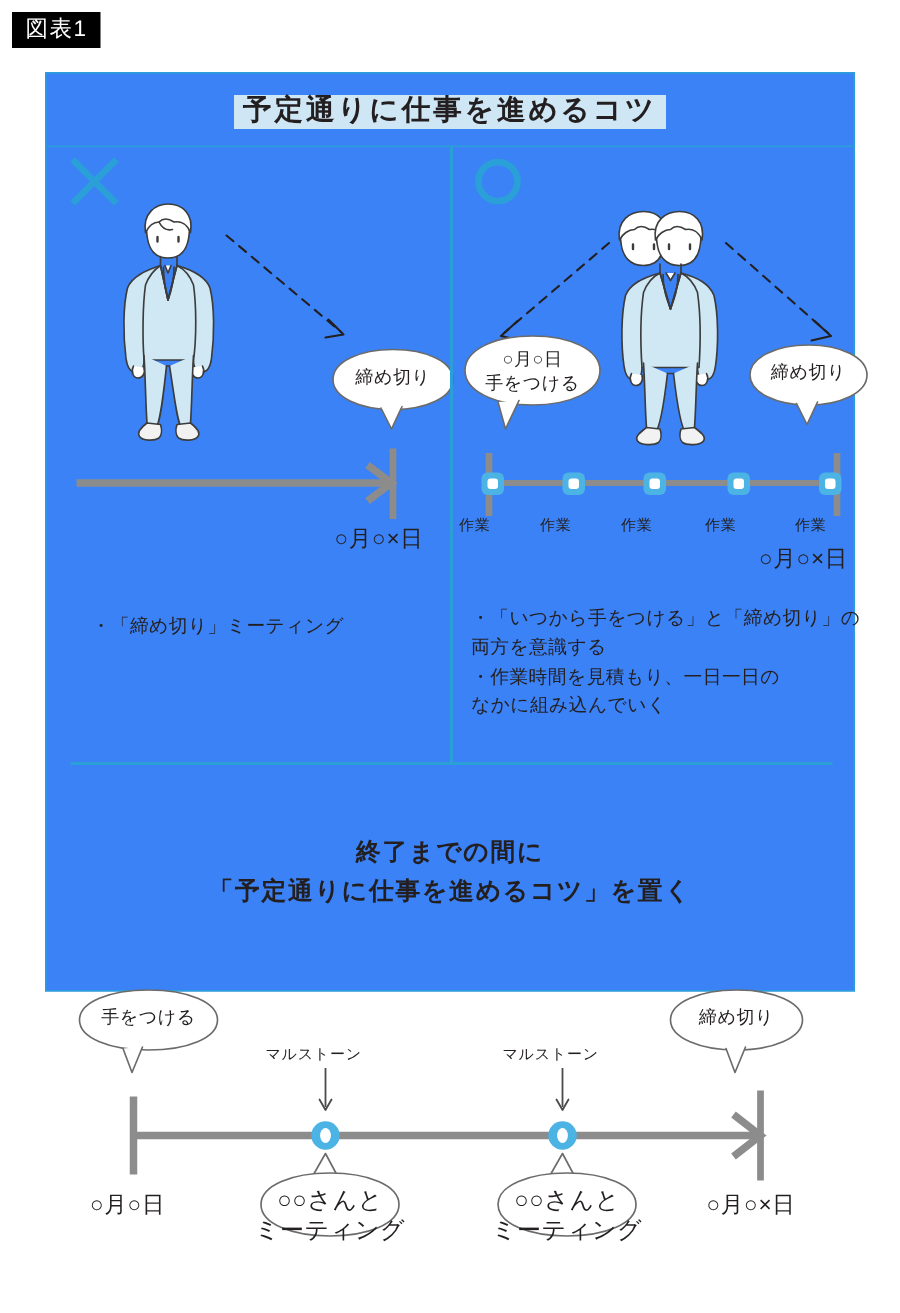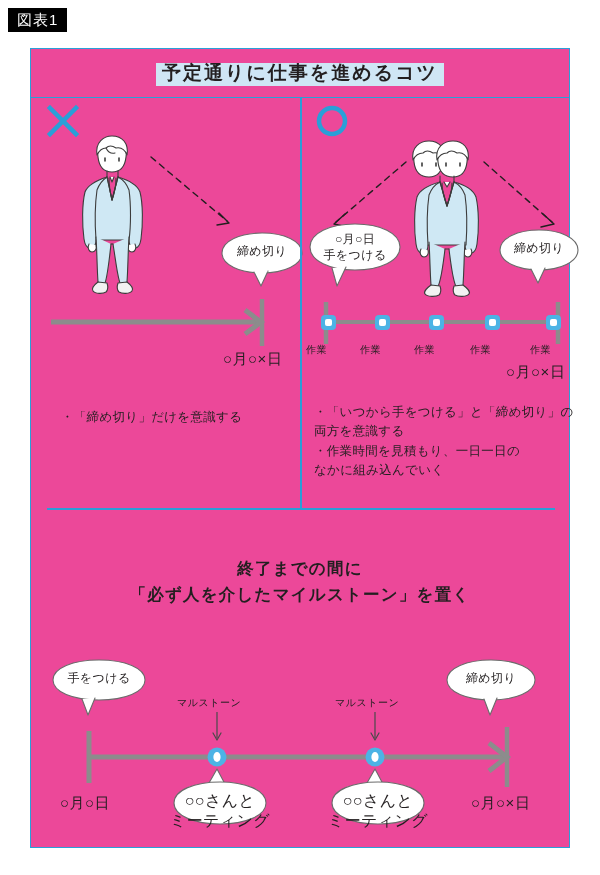--- a/index.html
+++ b/index.html
@@ -30,24 +30,24 @@
     padding: 4px 9px 5px 9px;
     line-height: 1;
   }
 
   
   #figure-frame {
     position: absolute;
     left: 30px;
     top: 48px;
     width: 540px;
-    height: 800px;
+    height: 613px;
     border: 1.5px solid #2a9fd8;
     box-sizing: border-box;
-    background: #ec4899;
+    background: #3b82f6;
   }
 
   
   #title-row {
     position: absolute;
     left: 0;
     top: 0;
     width: 100%;
     height: 49px;
     border-bottom: 1.5px solid #2a9fd8;
@@ -239,21 +239,21 @@
       </div>
 
       <svg class="abs" style="left:18px; top:198px;" width="232" height="52" viewBox="0 0 232 52">
         <line x1="2" y1="26" x2="210" y2="26" stroke="#8c8c8c" stroke-width="5"></line>
         <path d="M196 14 L212 26 L196 38" stroke="#8c8c8c" stroke-width="5" fill="none" stroke-linecap="butt" stroke-linejoin="miter"></path>
         <line x1="213" y1="3" x2="213" y2="50" stroke="#8c8c8c" stroke-width="4.5"></line>
       </svg>
 
       <div class="date-label abs" style="left:192px; top:252px;">○月○×日</div>
 
-      <div class="caption-text abs" style="left:30px; top:310px; width:230px;">・「締め切り」だけを意識する</div>
+      <div class="caption-text abs" style="left:30px; top:310px; width:230px;">・「締め切り」ミーティング</div>
     </div>
 
     <div class="panel right">
 
       <svg class="mark" viewBox="0 0 34 34">
         <circle cx="17" cy="17" r="13" fill="none" stroke="#2a9fd8" stroke-width="4.5"></circle>
       </svg>
 
       <svg class="abs" style="left:98px; top:40px;" width="92" height="166" viewBox="0 0 92 166">
         <g fill="none" stroke="#3c3c3c" stroke-width="1.1" stroke-linejoin="round" stroke-linecap="round">
@@ -346,21 +346,21 @@
     </div>
 
     <div id="v-divider"></div>
   </div>
 
   <div id="h-divider"></div>
 
   <div id="bottom-section">
 
     <div id="bottom-heading">終了までの間に
-「必ず人を介したマイルストーン」を置く</div>
+「予定通りに仕事を進めるコツ」を置く</div>
 
     <div class="abs" style="left:18px; top:149px; width:100px; height:60px;">
       <svg style="position:absolute;left:0;top:0;" width="100" height="60" viewBox="0 0 100 60">
         <path d="M50 2 C76 2 96 10 96 22 C96 34 76 42 50 42 C24 42 4 34 4 22 C4 10 24 2 50 2 Z" fill="#ffffff" stroke="#6b6b6b" stroke-width="1.1"></path>
         <path d="M33 41 L39 57 L46 40" fill="#ffffff" stroke="#6b6b6b" stroke-width="1.1" stroke-linejoin="round" stroke-linecap="round"></path>
       </svg>
       <div class="bubble-text abs" style="left:0;top:13px;width:100px;">手をつける</div>
     </div>
 
     <div class="abs" style="left:412px; top:149px; width:96px; height:60px;">

